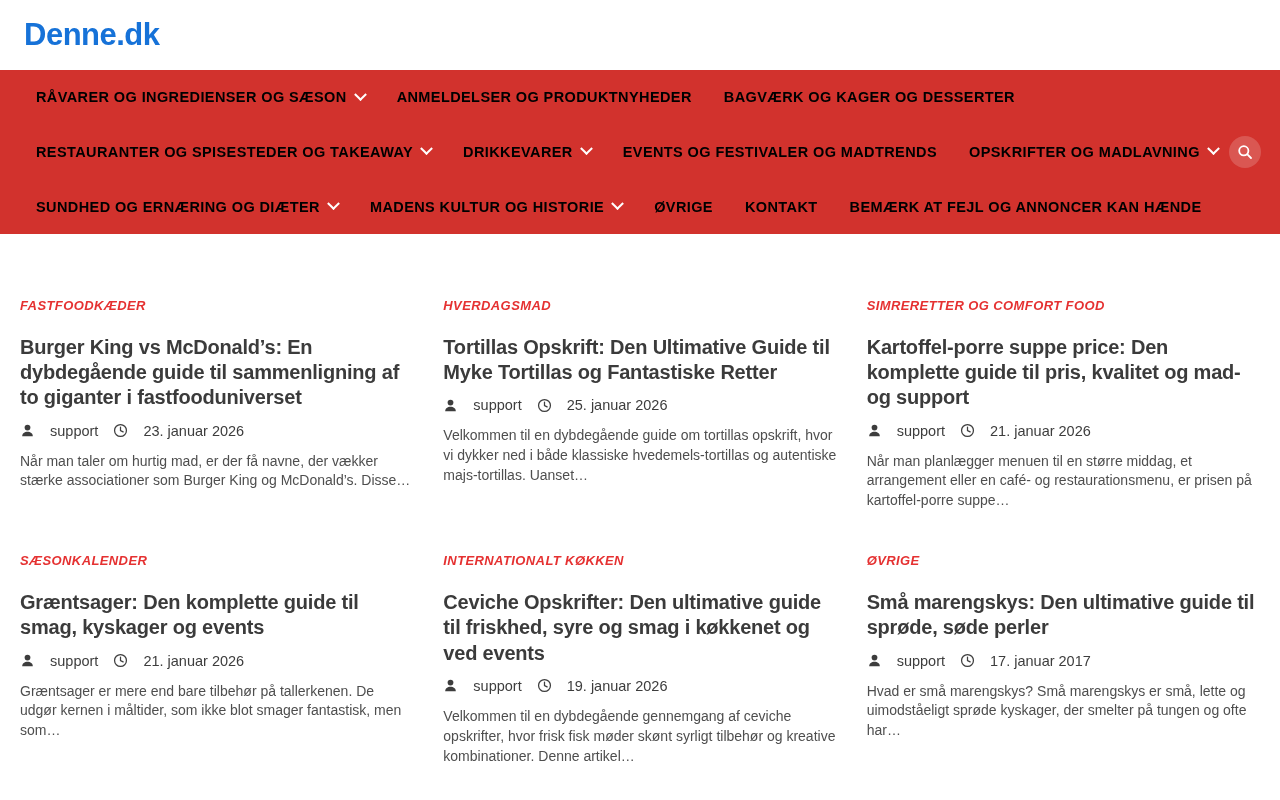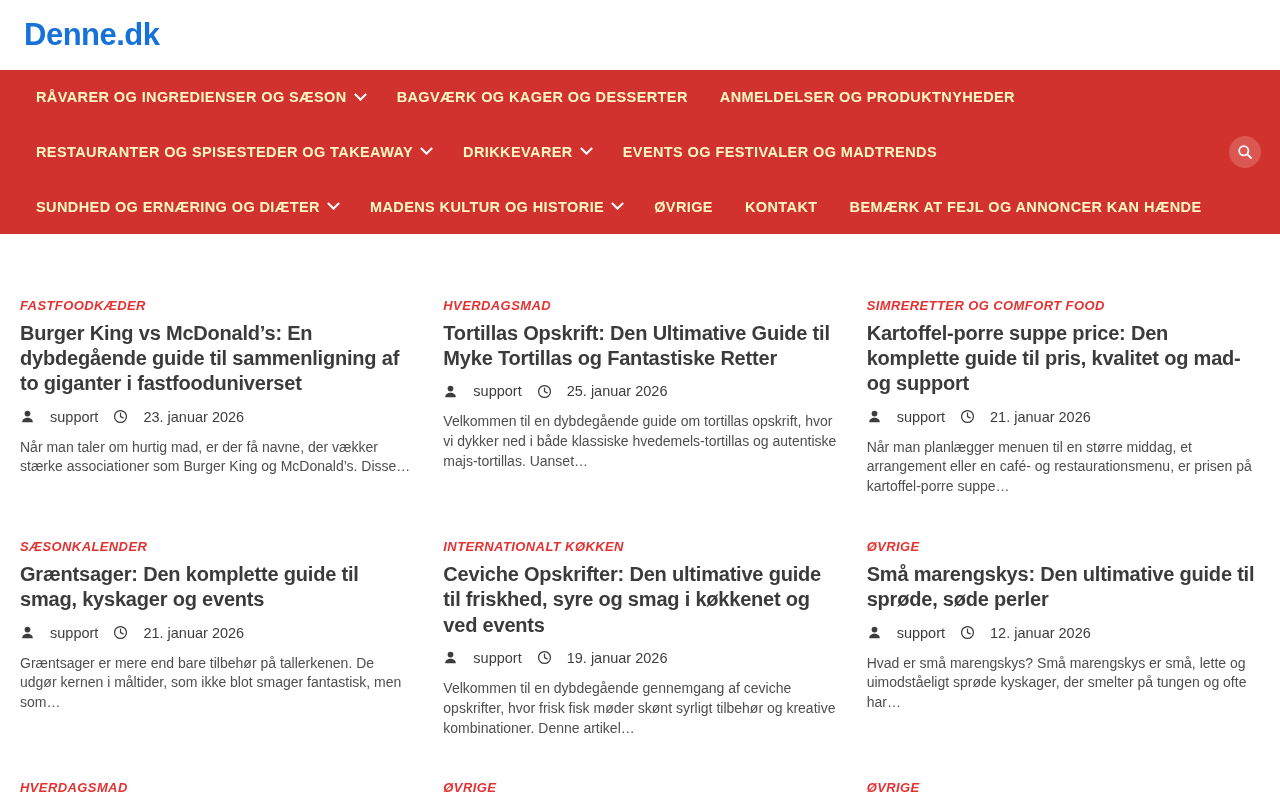--- a/index.html
+++ b/index.html
@@ -44,21 +44,21 @@
   .nav-row {
     height: 54.67px;
     display: flex;
     align-items: center;
   }
   .nav-item {
     display: inline-flex;
     align-items: center;
     gap: 9px;
     padding: 0 16px;
-    color: #fef9c3;
+    color: #000000;
     font-size: 14.5px;
     font-weight: 700;
     letter-spacing: 0.4px;
     text-transform: uppercase;
     text-decoration: none;
     white-space: nowrap;
     cursor: pointer;
   }
   .chev {
     display: inline-block;
@@ -107,20 +107,21 @@
     font-style: italic;
   }
   .card-title {
     font-size: 20px;
     font-weight: 700;
     line-height: 1.26;
     color: #3b3b3b;
     letter-spacing: -0.2px;
     margin-bottom: 12px;
     cursor: pointer;
+    margin-top: 14px;
   }
   .card-meta {
     display: flex;
     align-items: center;
     gap: 15px;
     font-size: 14.5px;
     color: #3d3d3d;
     margin-bottom: 13px;
   }
   .card-meta .meta-author { cursor: pointer; }
@@ -140,37 +141,41 @@
 </header>
 
 <nav class="main-nav">
   <div class="nav-inner">
     <div class="nav-row">
       <a class="nav-item">
           <span>Råvarer og ingredienser og sæson</span>
           <span class="chev"></span>
         </a>
       <a class="nav-item">
+          <span>Anmeldelser og produktnyheder</span>
+        </a>
+      <a class="nav-item">
           <span>Bagværk og kager og desserter</span>
-        </a>
-      <a class="nav-item">
-          <span>Anmeldelser og produktnyheder</span>
         </a>
     </div>
     <div class="nav-row">
       <a class="nav-item">
           <span>Restauranter og spisesteder og takeaway</span>
           <span class="chev"></span>
         </a>
       <a class="nav-item">
           <span>Drikkevarer</span>
           <span class="chev"></span>
         </a>
       <a class="nav-item">
           <span>Events og festivaler og madtrends</span>
+        </a>
+      <a class="nav-item">
+          <span>Opskrifter og madlavning</span>
+          <span class="chev"></span>
         </a>
     </div>
     <div class="nav-row">
       <a class="nav-item">
           <span>Sundhed og ernæring og diæter</span>
           <span class="chev"></span>
         </a>
       <a class="nav-item">
           <span>Madens kultur og historie</span>
           <span class="chev"></span>
@@ -319,21 +324,21 @@
               <path d="M3.5 21c0-4.4 3.8-7 8.5-7s8.5 2.6 8.5 7z"></path>
             </svg>
         </span>
         <span class="meta-author">support</span>
         <span class="meta-icon">
           <svg width="15" height="15" viewBox="0 0 24 24" fill="none" stroke="#3d3d3d" stroke-width="2" stroke-linecap="round">
               <circle cx="12" cy="12" r="9.5"></circle>
               <path d="M12 6.5V12l4.2 2.2"></path>
             </svg>
         </span>
-        <span>12. januar 2026</span>
+        <span>17. januar 2017</span>
       </div>
       <p class="card-excerpt">Hvad er små marengskys? Små marengskys er små, lette og uimodståeligt sprøde kyskager, der smelter på tungen og ofte har…</p>
     </article>
 
     <article class="card">
       <a class="card-cat">Hverdagsmad</a>
       
     </article>
 
     <article class="card">

